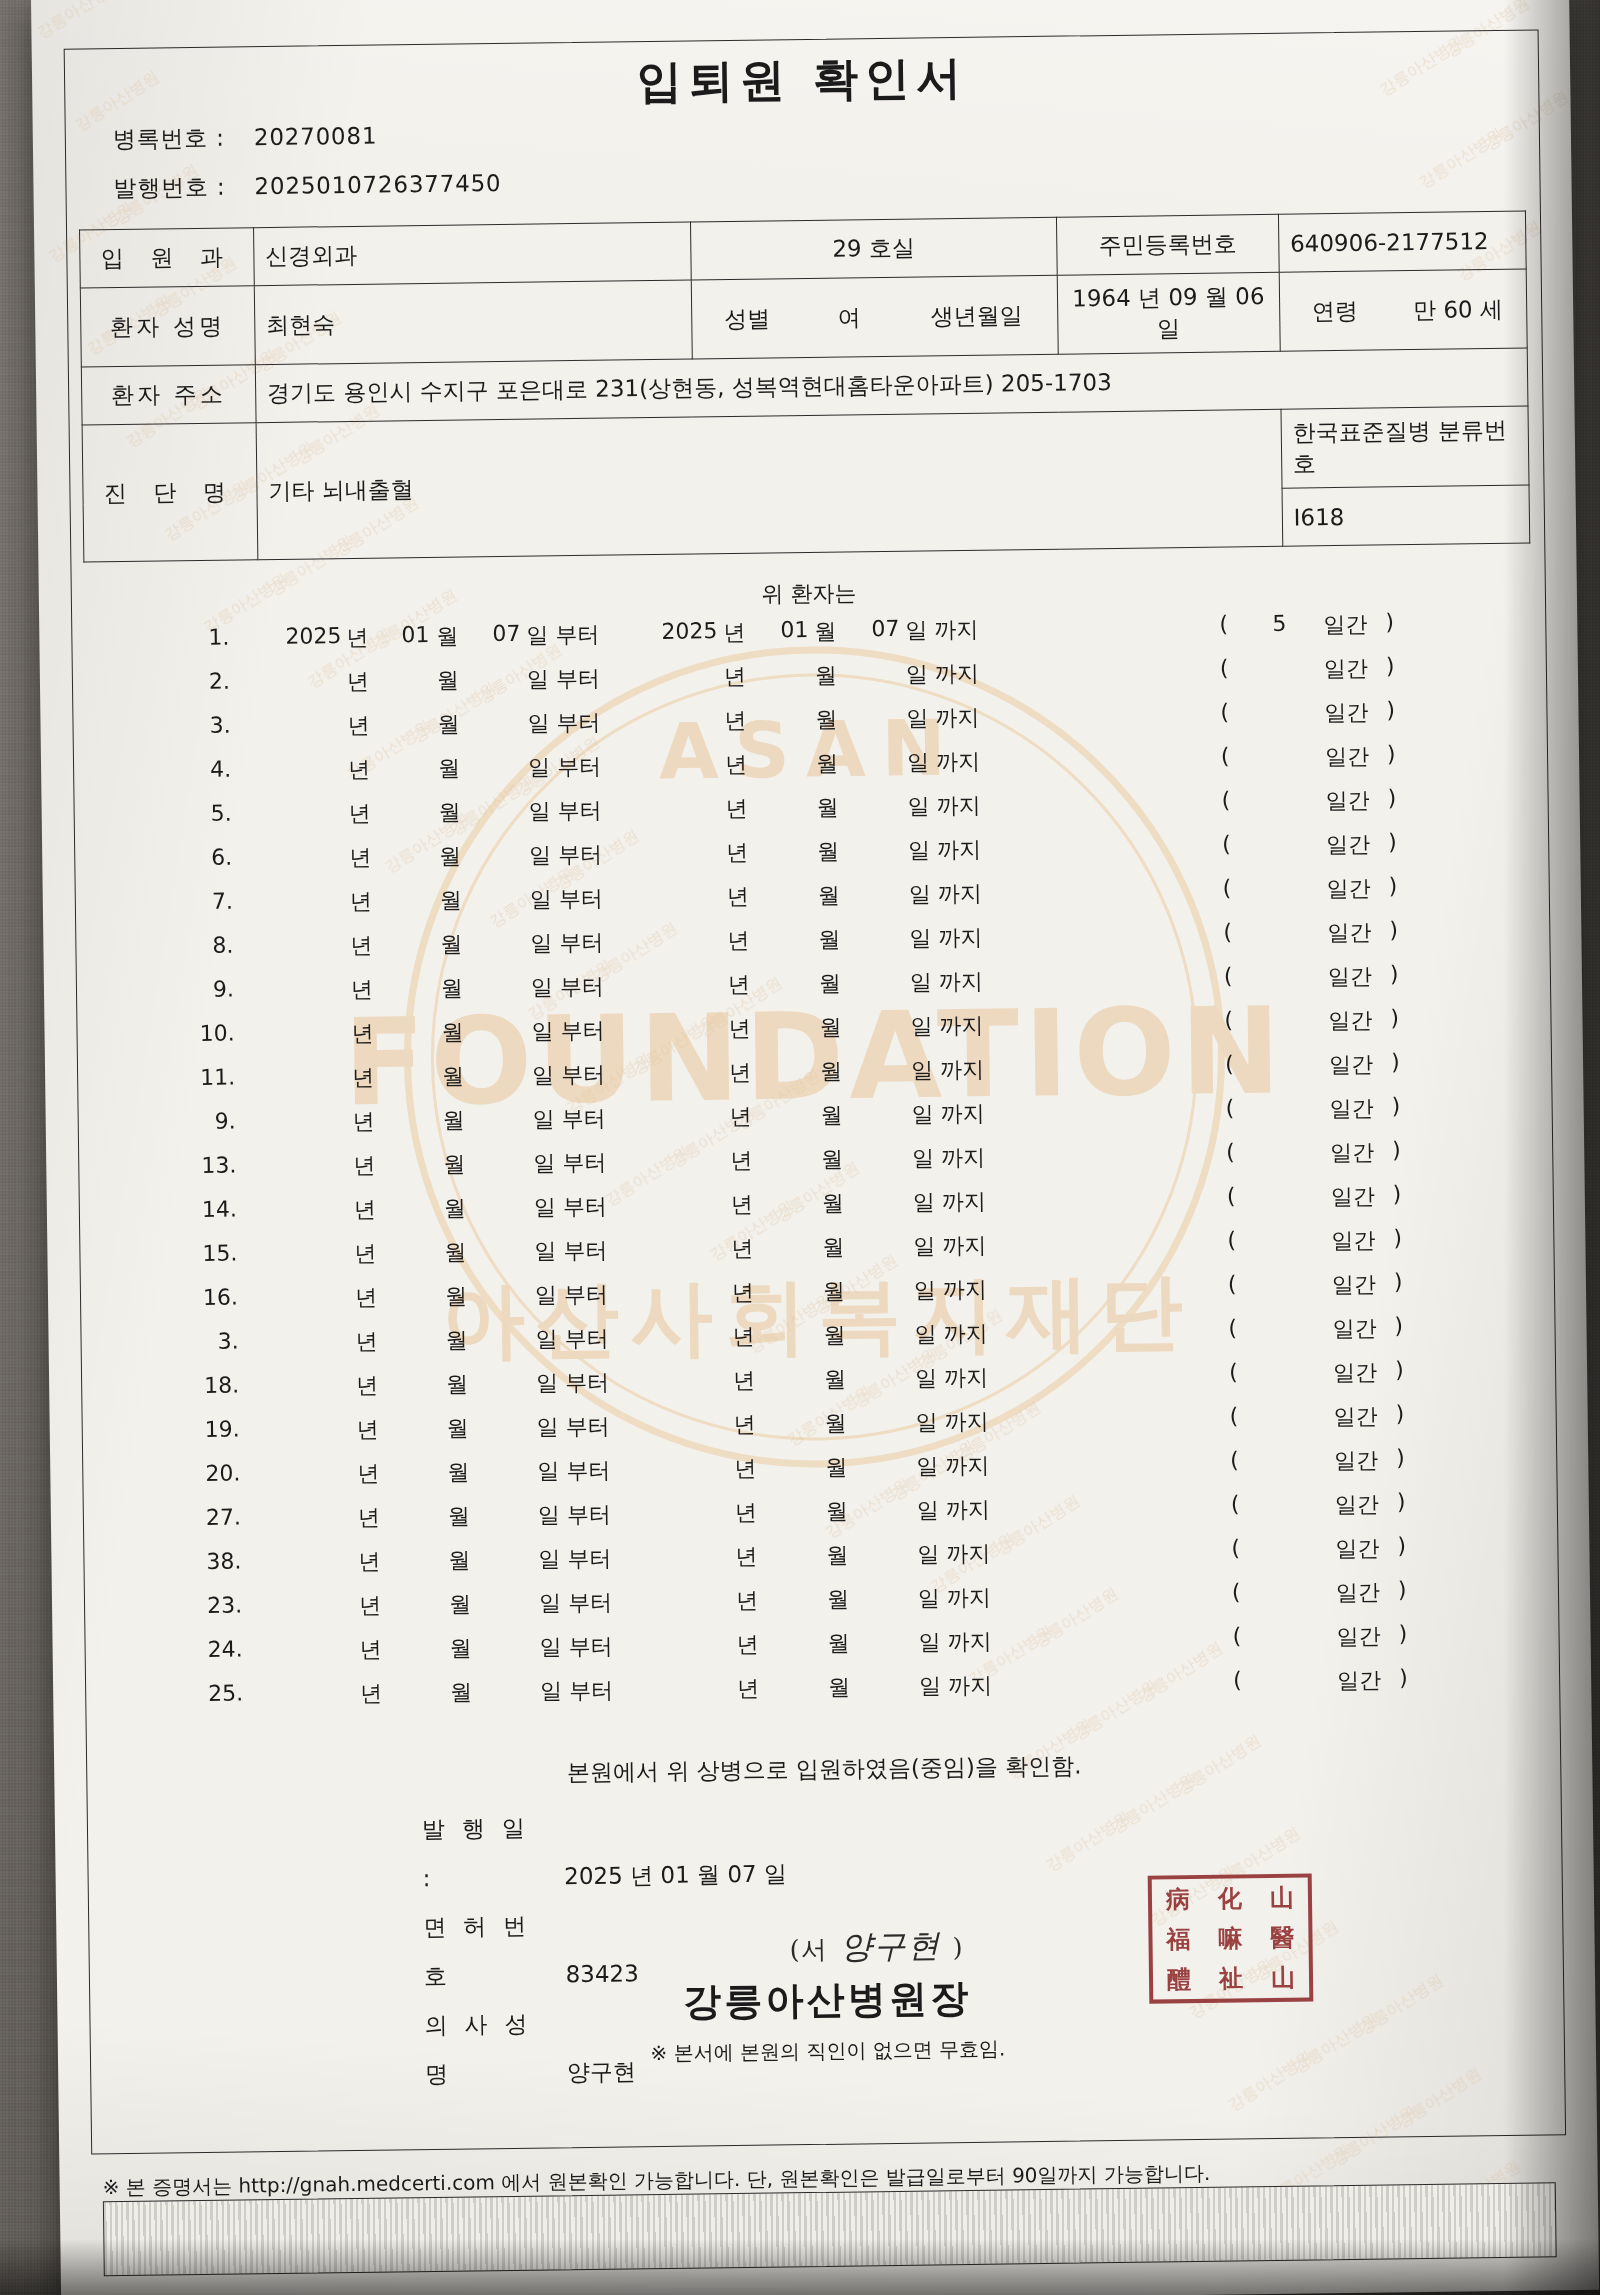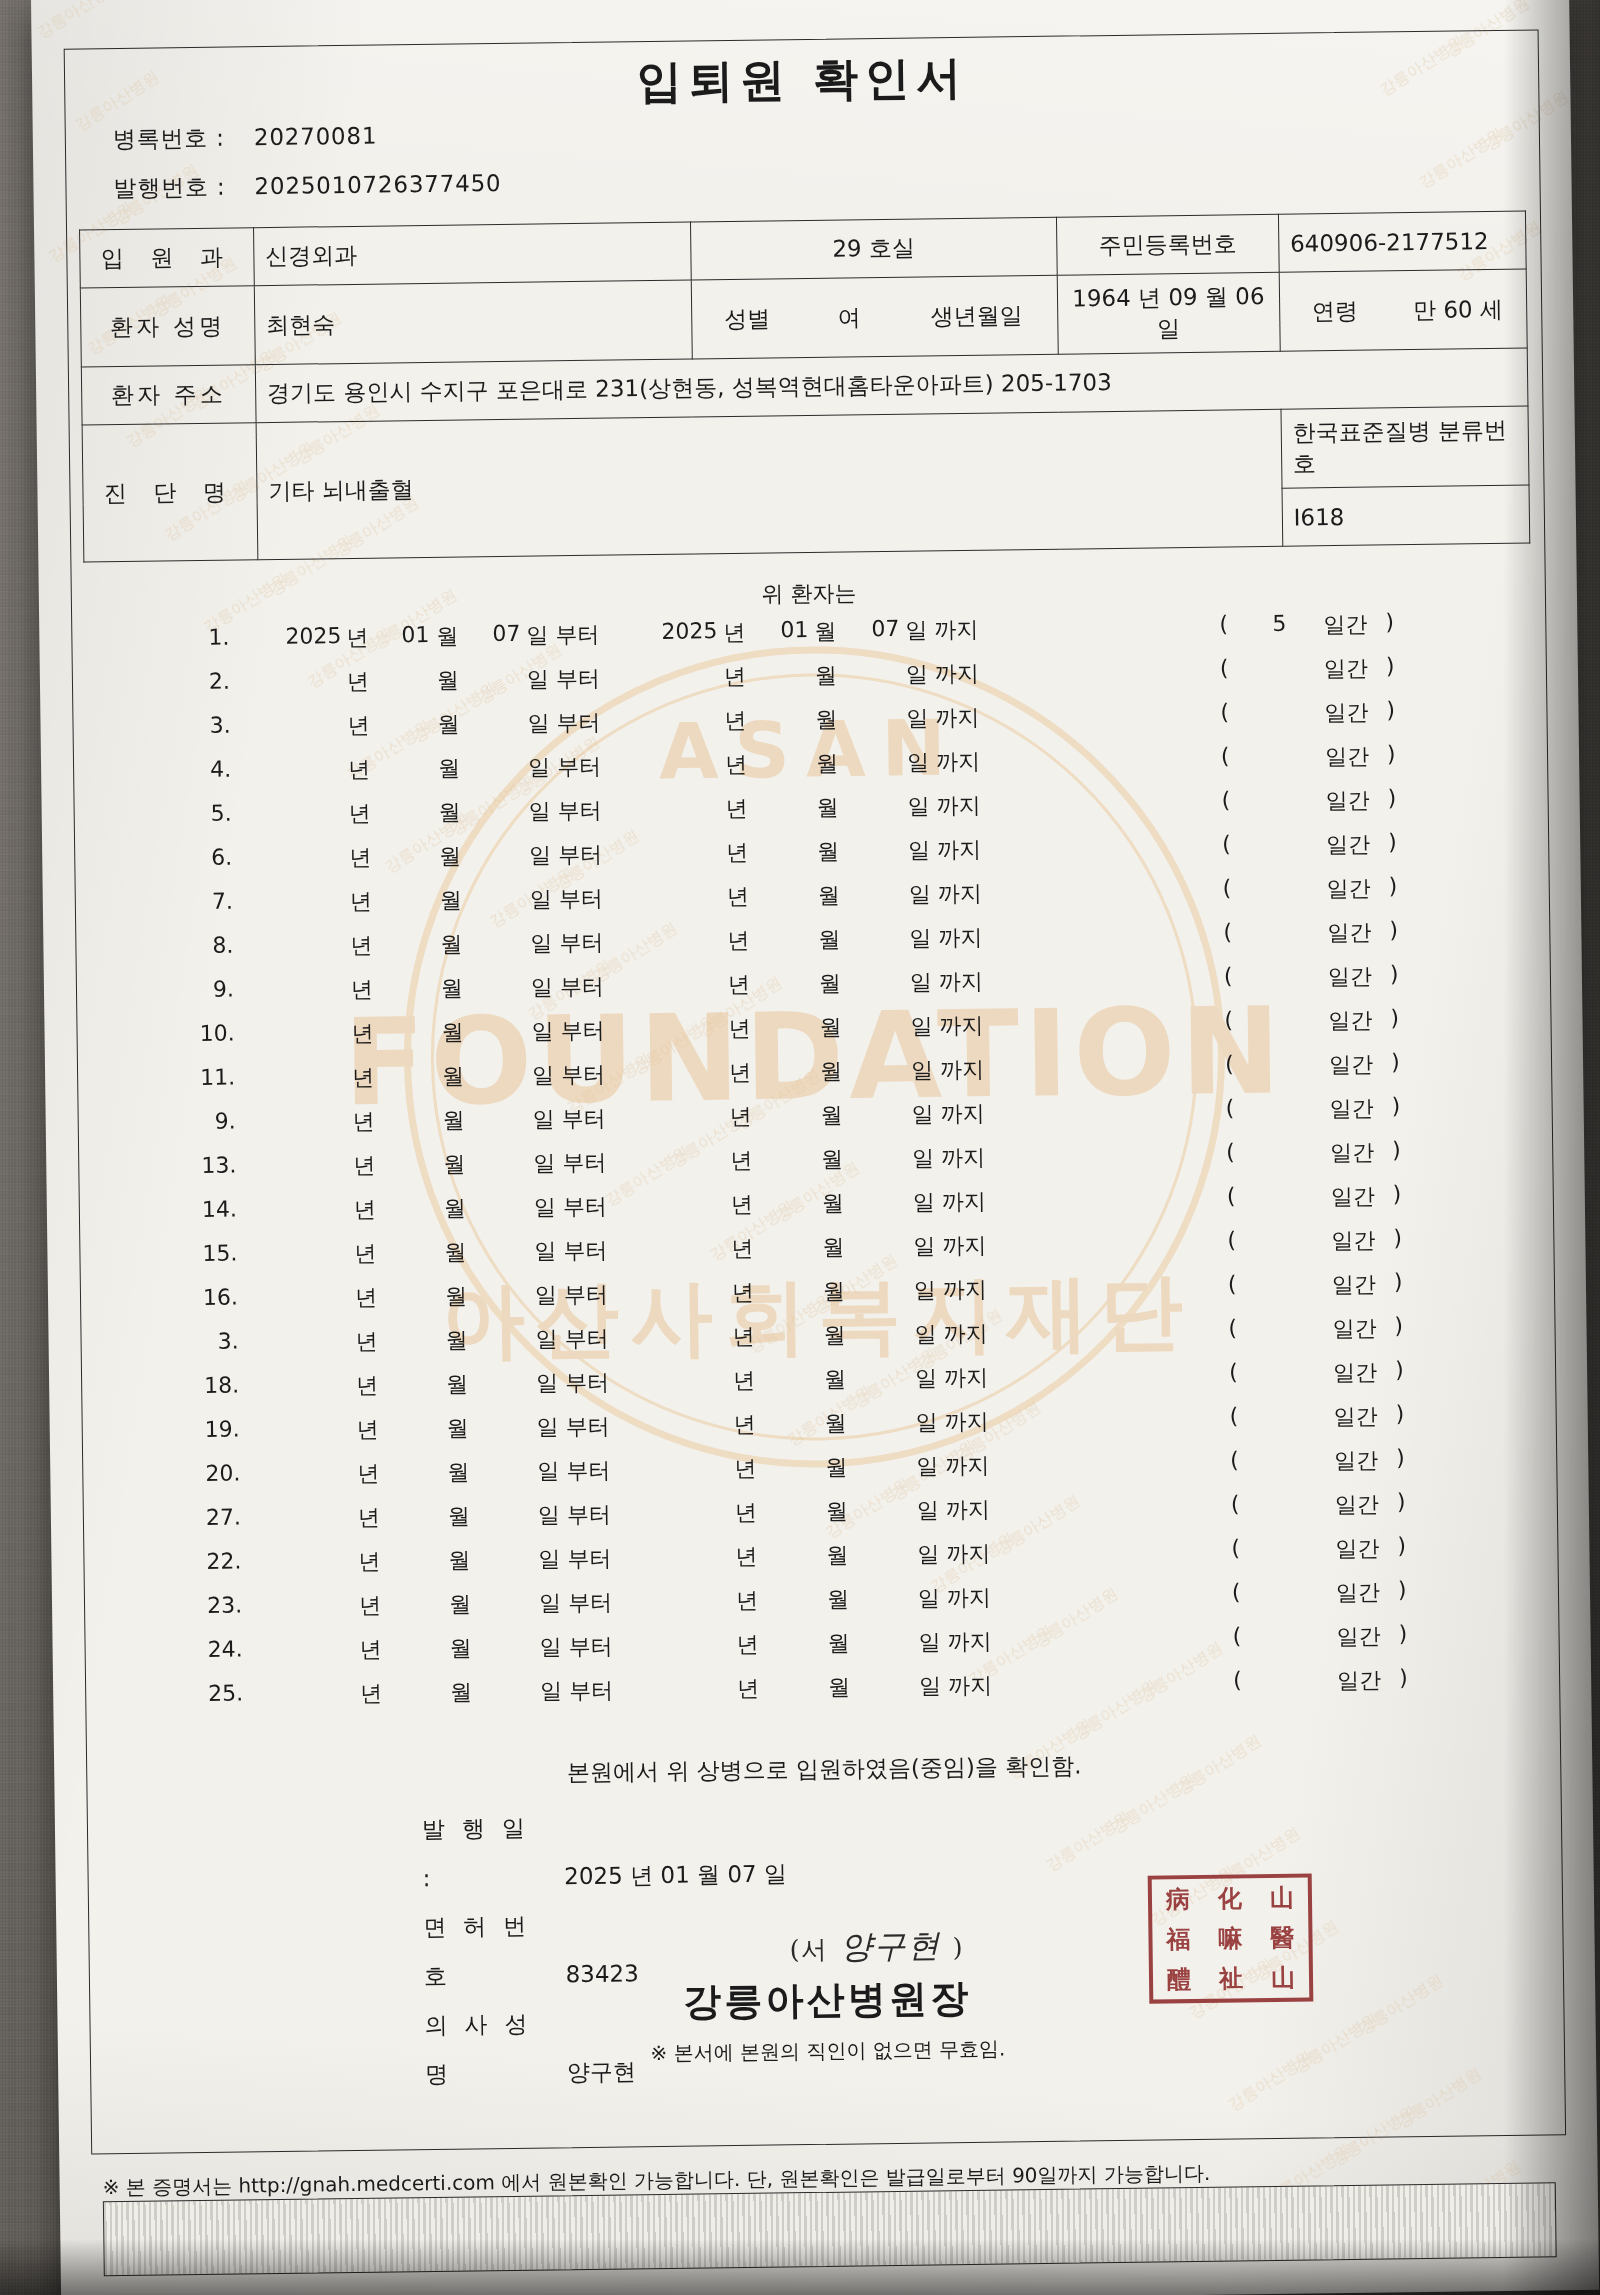--- a/index.html
+++ b/index.html
@@ -890,21 +890,21 @@
             <span class="m2"></span>
             <span class="u5">월</span>
             <span class="d2"></span>
             <span class="u6">일 까지</span>
             <span class="paren1">(</span>
             <span class="cnt"></span>
             <span class="unit">일간</span>
             <span class="paren2">)</span>
           </div>
           <div class="row">
-            <span class="num">22.</span>
+            <span class="num">38.</span>
             <span class="y1"></span>
             <span class="u1">년</span>
             <span class="m1"></span>
             <span class="u2">월</span>
             <span class="d1"></span>
             <span class="u3">일 부터</span>
             <span class="y2"></span>
             <span class="u4">년</span>
             <span class="m2"></span>
             <span class="u5">월</span>

